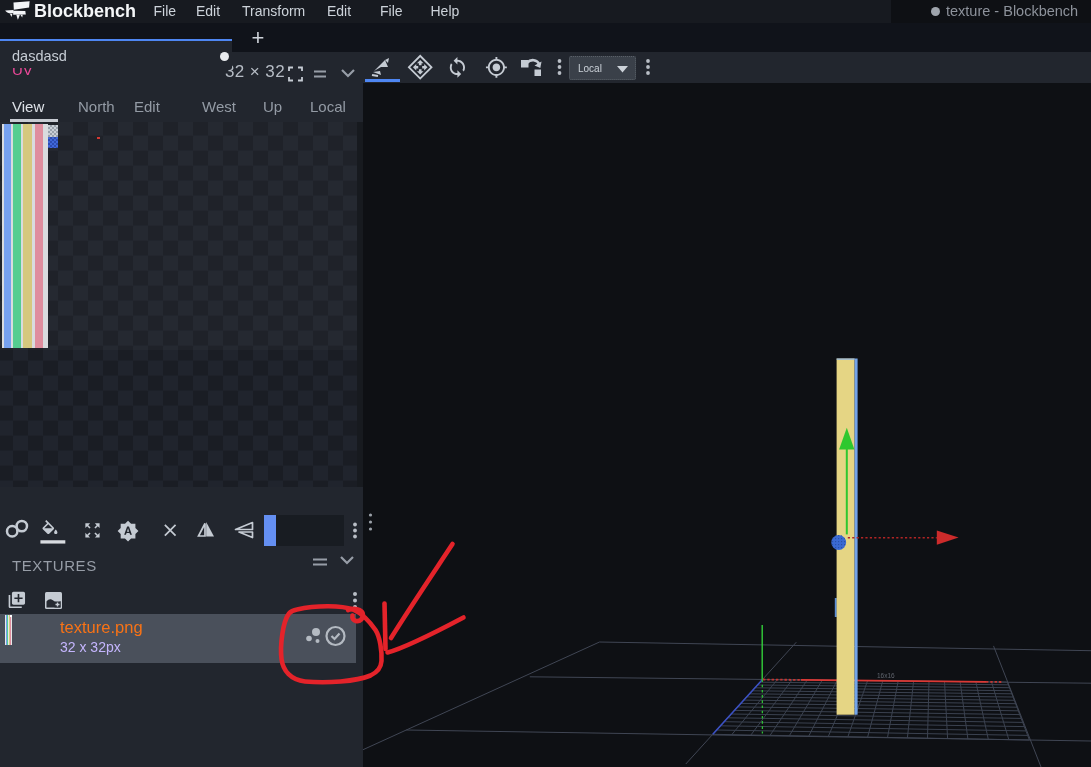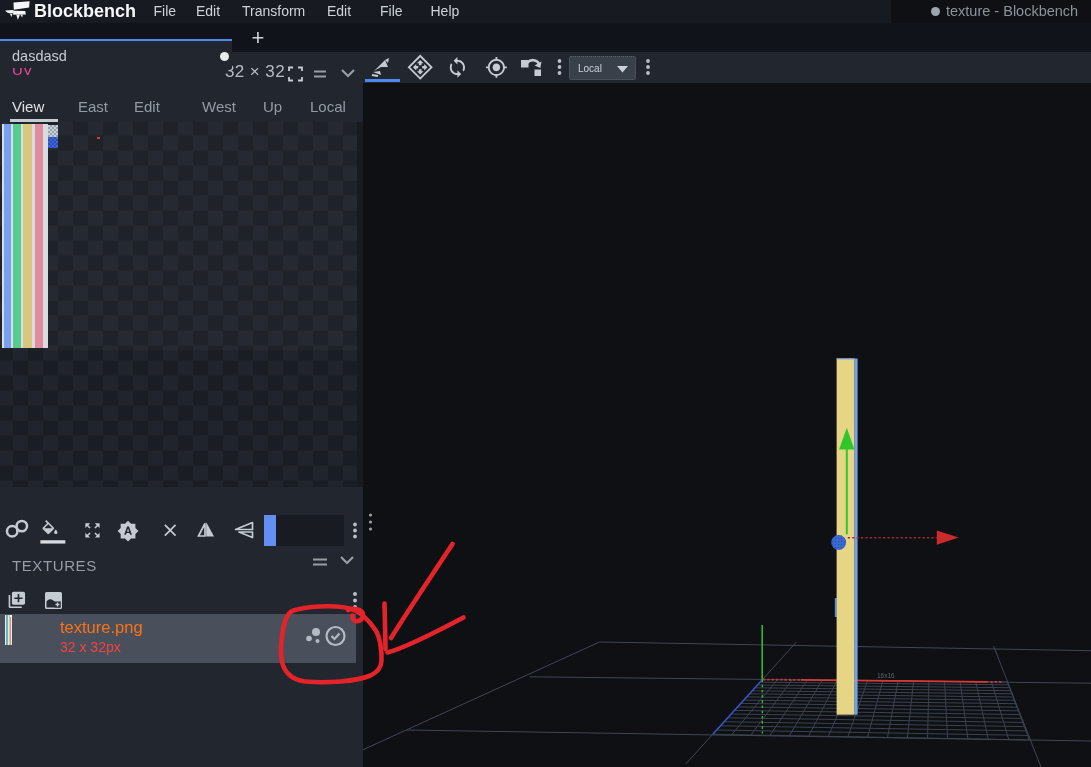--- a/index.html
+++ b/index.html
@@ -40,21 +40,21 @@
 background-image:linear-gradient(45deg,#9aa2ac 25%,transparent 25%,transparent 75%,#9aa2ac 75%),linear-gradient(45deg,#9aa2ac 25%,transparent 25%,transparent 75%,#9aa2ac 75%);background-size:4px 4px;background-position:0 0,2px 2px}
 #stripsel2{position:absolute;left:47.5px;top:85px;width:10.5px;height:10.5px;background:#4068d8;
 background-image:linear-gradient(45deg,#2d4cb0 25%,transparent 25%,transparent 75%,#2d4cb0 75%),linear-gradient(45deg,#2d4cb0 25%,transparent 25%,transparent 75%,#2d4cb0 75%);background-size:4px 4px;background-position:0 0,2px 2px}
 #reddot{position:absolute;left:96.5px;top:84.5px;width:3px;height:2.5px;background:#d23a34}
 #slider{position:absolute;left:263.9px;top:463px;width:12px;height:30.5px;background:#648ff2}
 #sliderfield{position:absolute;left:275.9px;top:463px;width:68px;height:30.5px;background:#181c22}
 
 #texhead{position:absolute;left:12px;top:505px;font-size:15px;color:#979da7;letter-spacing:.6px}
 #texitem{position:absolute;left:0;top:561.5px;width:355.5px;height:49.5px;background:#4a505b}
 #texname{position:absolute;left:60px;top:566px;font-size:16.5px;color:#f97316}
-#texsub{position:absolute;left:60px;top:587px;font-size:14px;color:#ef4444}
+#texsub{position:absolute;left:60px;top:587px;font-size:14px;color:#c4b5fd}
 #thumb{position:absolute;left:5px;top:563px;width:6.5px;height:30px;background:#e8e9ea}
 #thumbpx{position:absolute;left:10px;top:563px;width:2px;height:2px;background:#fff}
 
 #vport{left:363px;top:52px;width:728px;height:715px;background:#0e1014;z-index:3}
 #vtoolbar{position:absolute;left:0;top:0;width:728px;height:31px;background:#22262e}
 #localbtn{position:absolute;left:206px;top:3.5px;width:67px;height:24px;background:#3a4049;border:1px dotted #5a6068;border-radius:2px}
 #localbtn span{position:absolute;left:8px;top:1.5px;font-size:10px;color:#ccd2d9;line-height:21px}
 #toolline{position:absolute;left:1.5px;top:27px;width:35px;height:3px;background:#4e86f2}
 svg{display:block}
 .icon{position:absolute}
@@ -100,21 +100,21 @@
 <g stroke="#c5cbd3" stroke-width="1.8" fill="none">
 <path d="M1 5V1.5H5M10 1.5h4V5M14 11v3.5h-4M5 14.5H1V11"></path>
 </g>
 <g stroke="#979da7" stroke-width="2" fill="none">
 <path d="M26 5.5h12M26 10.5h12"></path>
 <path d="M54 4l6 6 6-6" stroke-width="2.2"></path>
 </g>
 </svg>
     <div id="facetabs">
       <span class="ftab act" style="left:12px">View</span>
-      <span class="ftab" style="left:78px">East</span>
+      <span class="ftab" style="left:78px">North</span>
       <span class="ftab" style="left:134px">Edit</span>
       <span class="ftab" style="left:202px">West</span>
       <span class="ftab" style="left:263px">Up</span>
       <span class="ftab" style="left:310px">Local</span>
     </div>
     <div id="northline"></div>
     <div id="uvcanvas"></div>
     <div id="uvbright"></div>
     <div id="uvgutter"></div>
     <div id="strip">

